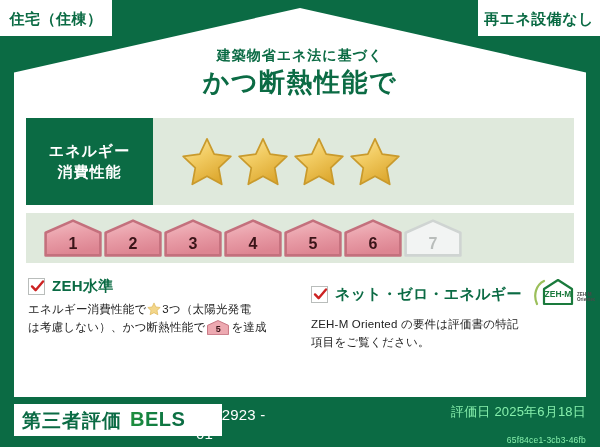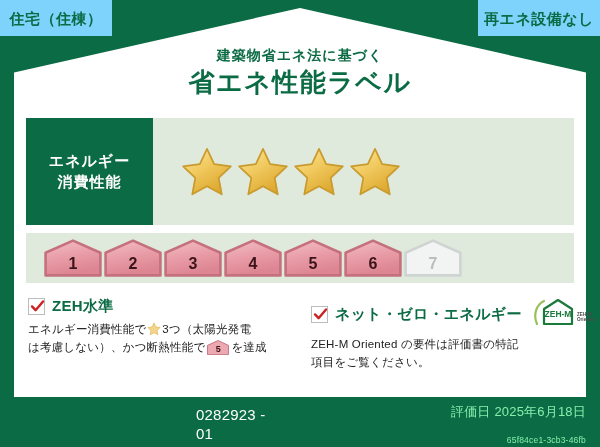--- a/index.html
+++ b/index.html
@@ -10,21 +10,21 @@
     -webkit-font-smoothing:antialiased;
   }
   .label{
     position:relative;width:600px;height:447px;
     background:#0b6b44;
     box-sizing:border-box;
   }
 
   
   .badge{
-    position:absolute;top:0;background:#7dd3fc;
+    position:absolute;top:0;background:#ffffff;
     color:#0b6b44;font-weight:bold;font-size:15px;
     line-height:1;letter-spacing:.5px;
     display:flex;align-items:center;justify-content:center;
     box-sizing:border-box;
   }
   .badge-left{left:0;width:112px;height:36px;}
   .badge-right{right:0;width:122px;height:36px;}
 
   
   .roof{
@@ -55,21 +55,21 @@
   .perf-row{display:flex;align-items:stretch;margin-bottom:8px;}
   .perf-key{
     width:127px;flex:0 0 127px;background:#0b6b44;color:#ffffff;
     font-weight:bold;font-size:15px;line-height:1.35;letter-spacing:1px;
     display:flex;flex-direction:column;align-items:center;justify-content:center;
     text-align:center;
   }
   .perf-val{
     flex:1;background:#dfe9dc;display:flex;align-items:center;
   }
-  .row-energy .perf-key,.row-energy .perf-val{height:107px;}
+  .row-energy .perf-key,.row-energy .perf-val{height:87px;}
   .row-insul .perf-key,.row-insul .perf-val{height:50px;}
 
   
   .stars{display:flex;align-items:center;gap:4px;padding-left:28px;}
   .star{width:52px;height:52px;display:block;}
 
   
   .houses{display:flex;align-items:flex-end;gap:2px;padding-left:18px;}
   .house{
     position:relative;width:58px;height:38px;display:block;
@@ -133,21 +133,21 @@
 <body>
 
 <div class="label">
 
   <div class="badge badge-left">住宅（住棟）</div>
   <div class="badge badge-right">再エネ設備なし</div>
 
   <div class="roof"></div>
   <div class="header-text">
     <div class="header-sub">建築物省エネ法に基づく</div>
-    <div class="header-title">省エネ性能ラベル</div>
+    <div class="header-title">かつ断熱性能で</div>
   </div>
 
   <div class="panel">
 
     <div class="rows">
 
       <div class="perf-row row-energy">
         <div class="perf-key">
           <span>エネルギー</span>
           <span>消費性能</span>
@@ -319,20 +319,33 @@
         <div class="zeh-body">
           <span>ZEH-M Oriented の要件は評価書の特記</span><br>
           <span>項目をご覧ください。</span>
         </div>
       </div>
 
     </div>
   </div>
 
   <div class="footer">
+    <div class="bels-box">
+      <span class="bels-jp">第三者評価</span>
+      <svg class="bels-mark" viewBox="0 0 92 24" width="84" height="22">
+        <defs>
+          <linearGradient id="belsgrad" x1="0" y1="0" x2="1" y2="0">
+            <stop offset="0%" stop-color="#1f8f3e"></stop>
+            <stop offset="55%" stop-color="#107a42"></stop>
+            <stop offset="100%" stop-color="#0b6b44"></stop>
+          </linearGradient>
+        </defs>
+        <text x="0" y="19" font-family="'Liberation Sans',sans-serif" font-size="22" font-weight="bold" fill="url(#belsgrad)" letter-spacing="0.5">BELS</text>
+      </svg>
+    </div>
     <div class="cert-no">
       <div>0282923 -</div>
       <div>01</div>
     </div>
     <div class="eval">
       <div class="eval-date">
         <span>評価日</span>
         <span>2025年6月18日</span>
       </div>
       <div class="eval-hash">65f84ce1-3cb3-46fb</div>

